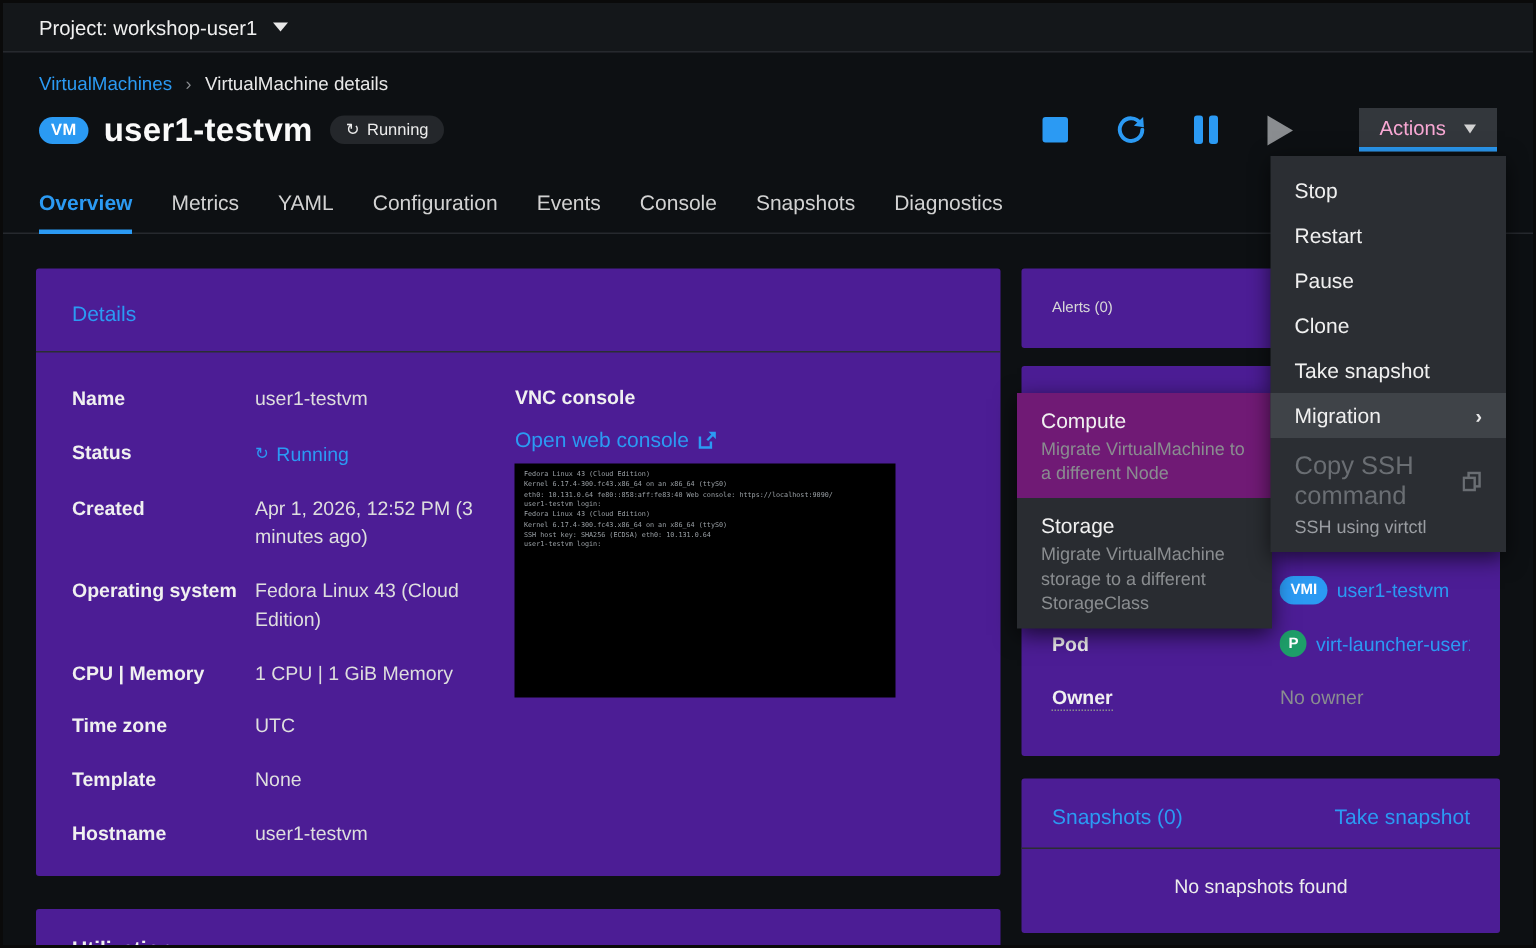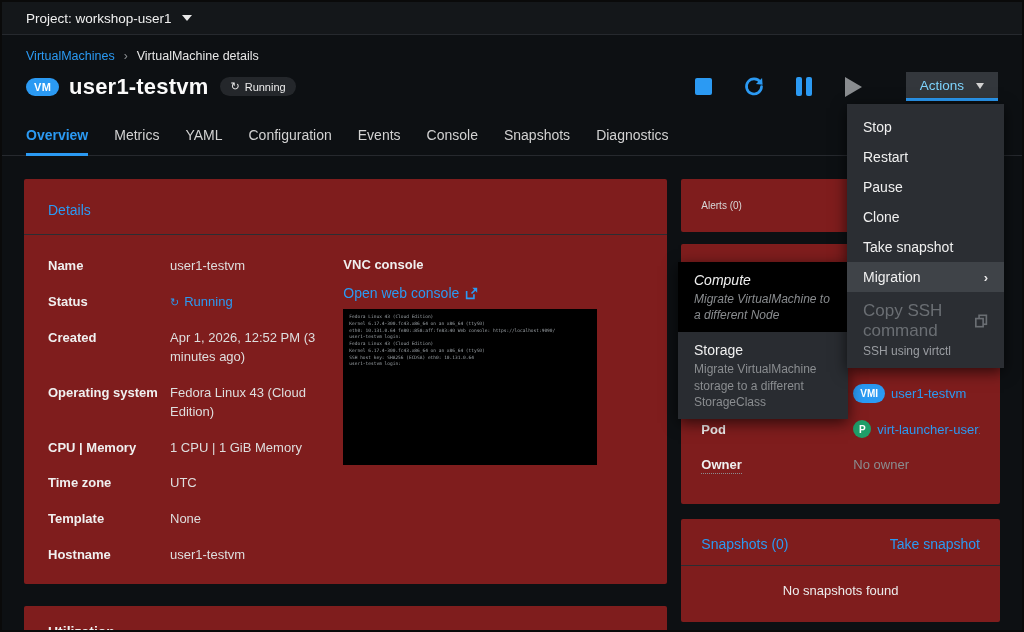--- a/index.html
+++ b/index.html
@@ -28,34 +28,34 @@
   .run-pill { margin-left:12px; background:#24272b; color:#ececec; font-size:11px; padding:3px 10px; border-radius:12px; display:flex; align-items:center; gap:5px; }
   .sync-glyph { font-size:11px; color:#ececec; }
   .hdr-actions { margin-left:auto; display:flex; align-items:center; gap:26px; }
   .icon-btn { background:none; border:none; cursor:pointer; display:flex; align-items:center; justify-content:center; width:24px; height:24px; }
   .stop-shape { width:17px; height:17px; background:#2b9af3; border-radius:2px; }
   .pause-shape { display:flex; gap:4px; }
   .pause-shape i { display:block; width:6px; height:19px; background:#2b9af3; border-radius:2px; }
   .play-shape { width:0; height:0; border-top:10px solid transparent; border-bottom:10px solid transparent; border-left:17px solid #8a8d90; }
   .actions-btn {
     margin-left:14px; background:#33373c; border:none; border-bottom:3px solid #2b9af3;
-    color:#7dd3fc; font-size:13.5px; padding:6px 14px 5px 14px; display:flex; align-items:center; gap:12px; cursor:pointer;
+    color:#f9a8d4; font-size:13.5px; padding:6px 14px 5px 14px; display:flex; align-items:center; gap:12px; cursor:pointer;
     font-family:"Liberation Sans", sans-serif;
   }
   .actions-btn .caret-down { border-top-color:#d2d2d2; border-left-width:4.5px; border-right-width:4.5px; }
   
   .tabs { margin-top:16px; display:flex; padding:0 24px; border-bottom:1px solid #26292e; }
   .tab { color:#d2d2d2; font-size:14px; padding:10px 0 12px 0; margin-right:26px; cursor:pointer; position:relative; }
   .tab.active { color:#2b9af3;font-weight:bold; }
   .tab.active::after { content:""; position:absolute; left:0; right:0; bottom:-1px; height:3px; background:#2b9af3; }
   
   .content { display:flex; gap:14px; padding:23px 22px 0 22px; }
   .col-left { width:646px; }
   .col-right { width:320px; }
-  .card { background:#7f1d1d; border-radius:2px; }
+  .card { background:#4c1d95; border-radius:2px; }
   
   .details-card { height:405px; }
   .card-head { padding:22px 24px 15px 24px; border-bottom:1px solid #2b2e33; }
   .link-blue { color:#2b9af3; font-size:14px; cursor:pointer; text-decoration:none; }
   .details-body { display:flex; padding:22px 24px; }
   .dl { flex:1; display:grid; grid-template-columns:122px 1fr; row-gap:17px; column-gap:0; font-size:13px; align-content:start; }
   .dl dt { color:#f0f0f0; font-weight:bold; line-height:1.45; }
   .dl dd { color:#dedede; line-height:1.45; }
   .dd-muted { color:#6a6e73; }
   .status-val { color:#2b9af3; display:inline-flex; align-items:center; gap:5px; cursor:pointer; }
@@ -96,21 +96,21 @@
   .flyout-chevron { color:#e8e8e8; font-size:13px; font-weight:bold; }
   .menu-item-disabled { padding:9px 16px 6px 16px; cursor:default; }
   .mi-d-label { color:#6a6e73; font-size:17px; display:flex; align-items:center; gap:6px; }
   .mi-d-sub { color:#9a9da2; font-size:12px; margin-top:3px; }
   
   .submenu {
     position:absolute; left:676px; top:260px; width:170px; background:#292c31;
     box-shadow:0 4px 14px rgba(0,0,0,.65); z-index:29;
   }
   .sub-item { padding:10px 16px 9px 16px; cursor:pointer; }
-  .sub-item.hovered { background:#000000;font-style:italic; }
+  .sub-item.hovered { background:#701a75; }
   .sub-title { color:#f0f0f0; font-size:14px; }
   .sub-desc { color:#8a8d90; font-size:12px; line-height:1.35; margin-top:3px; }
   .ext-icon, .copy-icon { flex:none; }
 </style>
 </head>
 <body>
 
 <div class="page">
 
   <div class="topbar">

